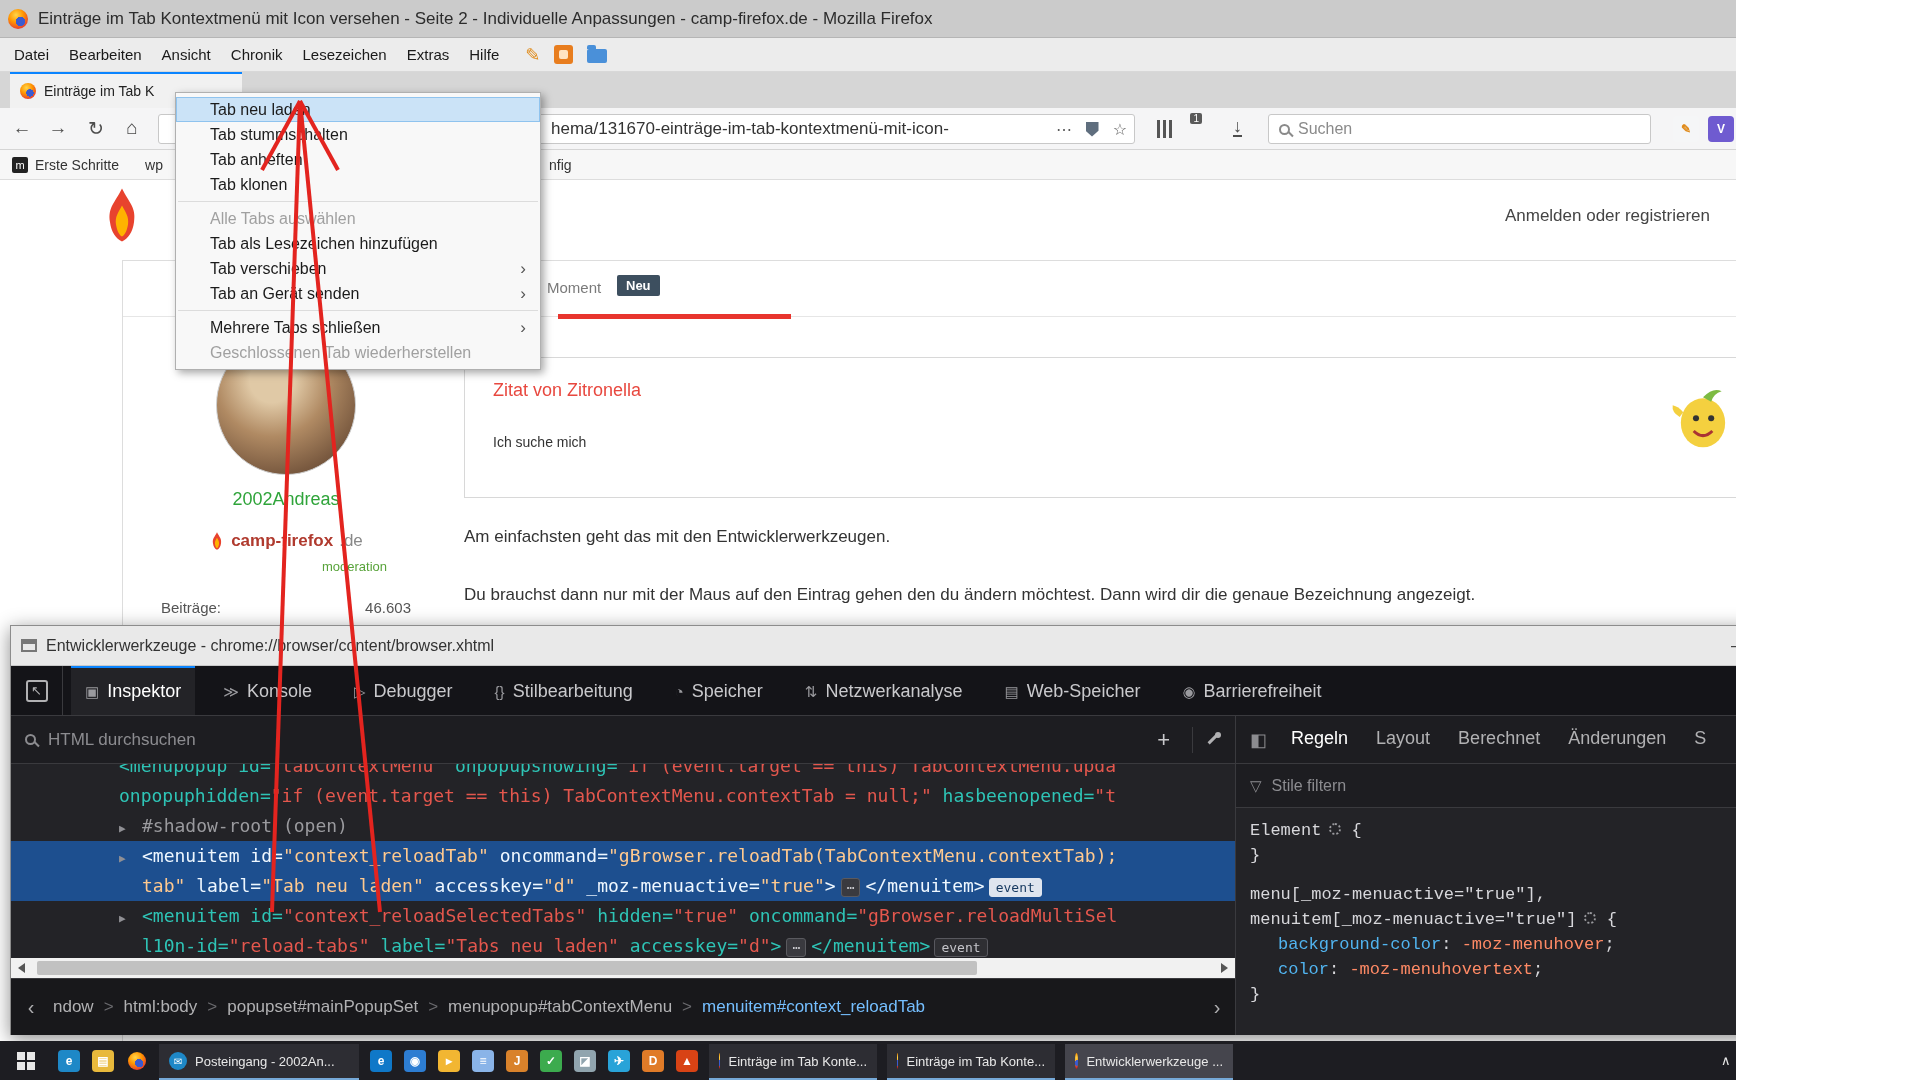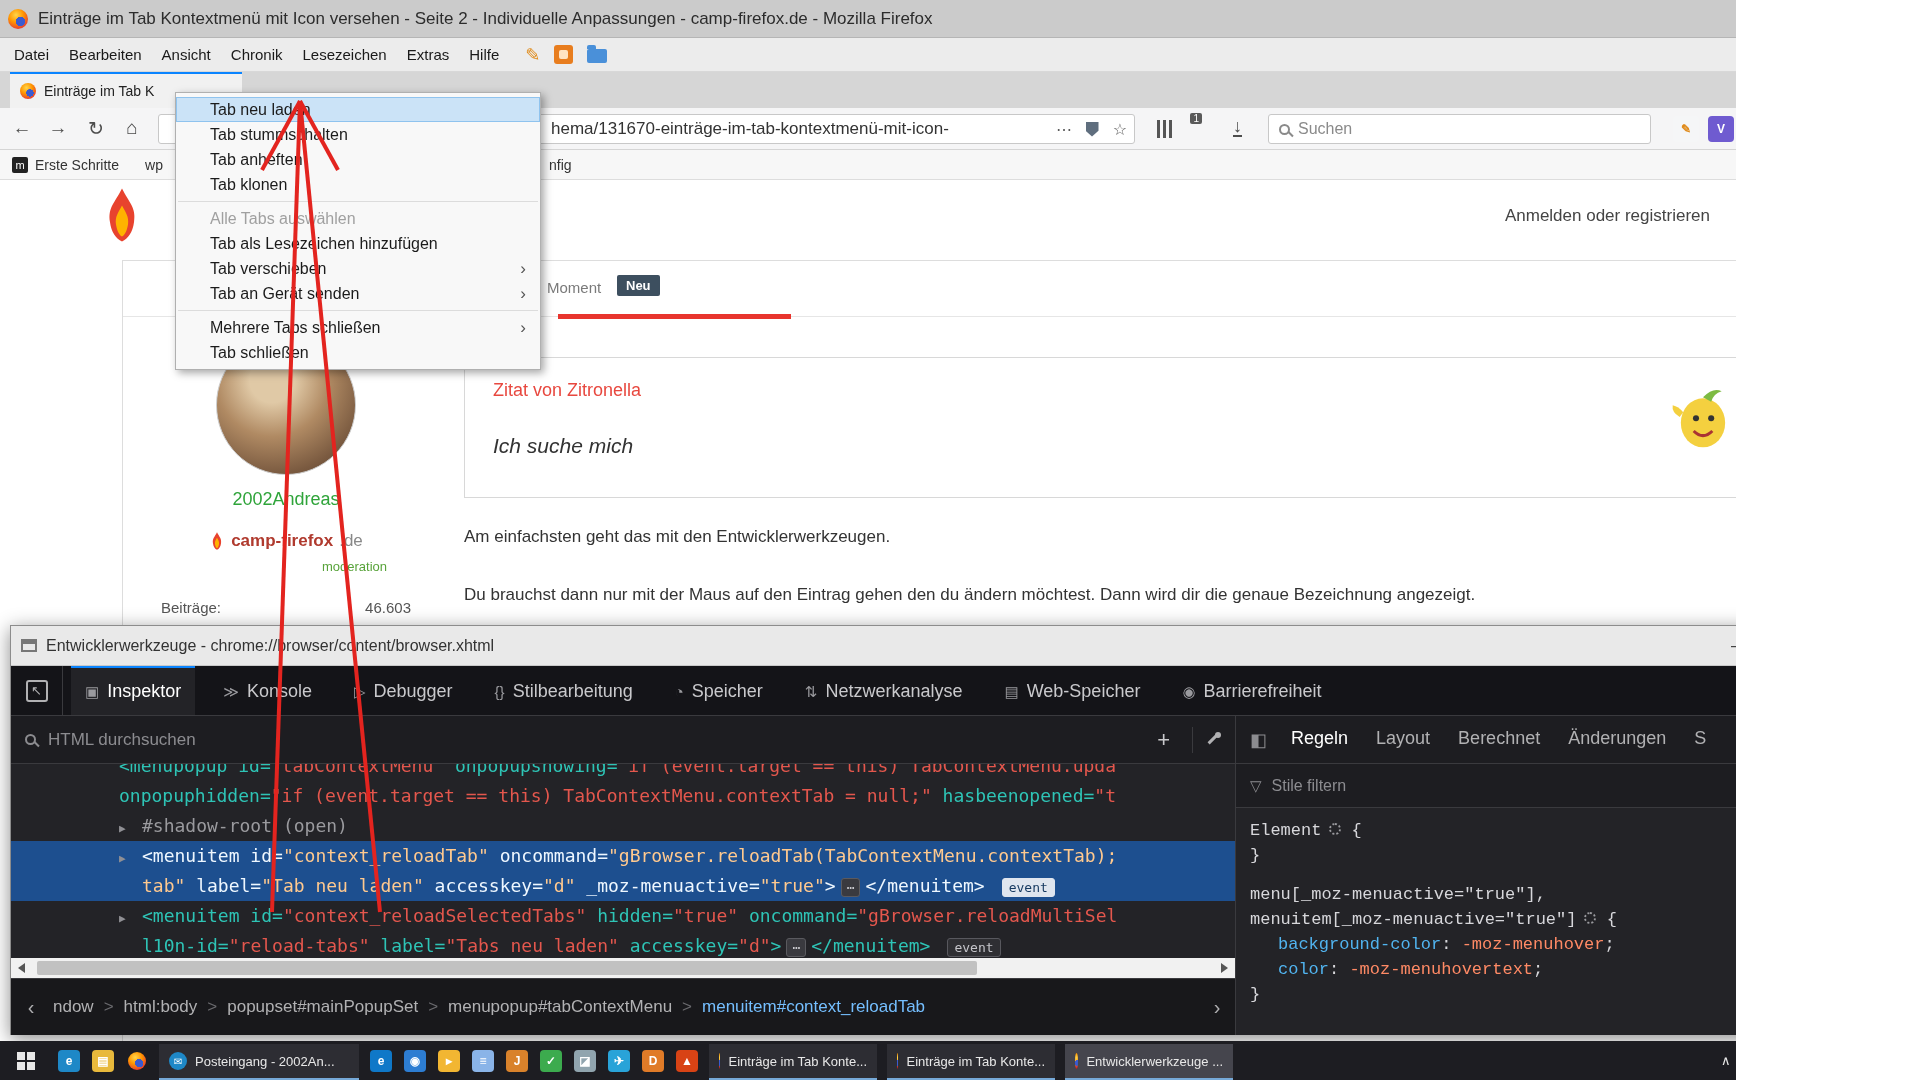--- a/index.html
+++ b/index.html
@@ -63,21 +63,21 @@
   .redline{position:absolute;left:435px;top:53px;width:233px;height:5px;background:#e8352e}
   .author{position:absolute;left:18px;top:70px;width:290px;text-align:center}
   .avatar{position:absolute;left:75px;top:4px;width:140px;height:140px;border-radius:50%;border:1px solid #ccc;background:radial-gradient(circle at 40% 32%,#e0c9a6 0 18%,#b08a63 45%,#7a5a40 75%,#503a28 100%)}
   .uname{position:absolute;left:0;top:158px;width:100%;font-size:18px;color:#2fa43a}
   .brand{position:absolute;left:0;top:200px;width:100%;display:flex;align-items:center;justify-content:center;gap:6px;font-size:17px;font-weight:bold}
   .brand .b1{color:#b03a2e}.brand .b2{color:#888;font-weight:normal}
   .modrole{position:absolute;right:44px;top:228px;font-size:13px;color:#58a33a}
   .posts{position:absolute;left:20px;top:268px;width:250px;font-size:15px;color:#555;display:flex;justify-content:space-between}
   .quote{position:absolute;left:341px;top:96px;width:1313px;height:141px;border:1px solid #d8d8d8;background:#fff}
   .q-title{position:absolute;left:28px;top:22px;font-size:18px;color:#e8483f}
-  .q-text{position:absolute;left:28px;top:76px;font-size:21px;font-style:italic;color:#333}
+  .q-text{position:absolute;left:28px;top:76px;font-size:14px;color:#333}
   .smiley{position:absolute;right:38px;top:24px;width:70px;height:70px}
   .para{position:absolute;left:341px;font-size:17px;color:#333;white-space:nowrap}
   .p1{top:266px}.p2{top:324px}
 
   .vscroll{position:absolute;left:1898px;top:150px;width:22px;height:891px;background:#f0f0f0;border-left:1px solid #ddd}
   .vs-arrow{position:absolute;left:5px;top:8px;width:0;height:0;border-left:6px solid transparent;border-right:6px solid transparent;border-bottom:8px solid #606060}
   .vs-thumb{position:absolute;left:3px;top:40px;width:16px;height:95px;background:#c9c9c9;border-radius:2px}
 
   
   .ctxmenu{position:absolute;left:175px;top:92px;width:366px;z-index:50;background:#f8f8f8;border:1px solid #b0b0b0;box-shadow:3px 3px 8px rgba(0,0,0,.35);padding:4px 0}
@@ -122,21 +122,21 @@
 
   .dt-markup{position:absolute;left:0;top:48px;width:100%;height:194px;overflow:hidden;font-family:"DejaVu Sans Mono",monospace;font-size:18px;background:#232327}
   .mrow{height:30px;line-height:30px;white-space:pre;overflow:hidden;padding-left:108px;color:#d7d7db}
   .mrow.ind2{padding-left:131px}
   .mrow.cut-top{margin-top:-13px}
   .mrow.sel{background:#1d4f8f}
   .m-arrow{display:inline-block;width:23px;color:#8f8f94;font-size:11px}
   .tk-t{color:#2ec4b6}.tk-v{color:#e4574d}.tk-g{color:#9a9a9e}
   .mrow.sel .tk-t{color:#eef7ff}.mrow.sel .tk-v{color:#ffc98f}
   .tk-e{display:inline-block;background:#3a3a3f;border:1px solid #5a5a5f;border-radius:3px;padding:0 5px;margin:0 5px;color:#c9c9ce;font-size:13px;line-height:17px}
-  .tk-b{display:inline-block;background:#2f2f33;border:1px solid #58585e;color:#c5c5ca;border-radius:3px;padding:0 6px;margin-left:17px;font-size:13px;line-height:17px}
+  .tk-b{display:inline-block;background:#2f2f33;border:1px solid #58585e;color:#c5c5ca;border-radius:3px;padding:0 6px;margin-left:4px;font-size:13px;line-height:17px}
   .mrow.sel .tk-b{background:#dfe5ee;color:#15385f;border-color:#dfe5ee}
 
   .dt-hscroll{position:absolute;left:0;top:242px;width:100%;height:20px;background:#f1f1f1}
   .hs-thumb{position:absolute;left:26px;top:3px;width:940px;height:14px;background:#c1c1c1;border-radius:2px}
   .hs-l,.hs-r{position:absolute;top:5px;width:0;height:0;border-top:5px solid transparent;border-bottom:5px solid transparent}
   .hs-l{left:7px;border-right:7px solid #555}
   .hs-r{right:7px;border-left:7px solid #555}
 
   .dt-crumbs{position:absolute;left:0;top:262px;width:100%;height:57px;background:#18181b;display:flex;align-items:center;font-size:17px;color:#b1b1b3;padding:0 6px;border-top:1px solid #3a3a3e}
   .crumb-back{width:28px;font-size:20px;text-align:center}
@@ -359,22 +359,22 @@
       </div>
       <div class="cm-item">
         <span>Tab an Gerät senden</span>
         <span class="cm-sub">›</span>
       </div>
       <div class="cm-sep"></div>
       <div class="cm-item">
         <span>Mehrere Tabs schließen</span>
         <span class="cm-sub">›</span>
       </div>
-      <div class="cm-item">
-        <span>Tab schließen</span>
+      <div class="cm-item dis">
+        <span>Geschlossenen Tab wiederherstellen</span>
       </div>
     </div>
 
   <section class="dtwin">
     <header class="dt-titlebar">
       <span class="dt-winicon"></span>
       <span class="title">Entwicklerwerkzeuge - chrome://browser/content/browser.xhtml</span>
       <span class="winctl">–</span>
       <span class="winctl">□</span>
       <span class="winctl">×</span>

